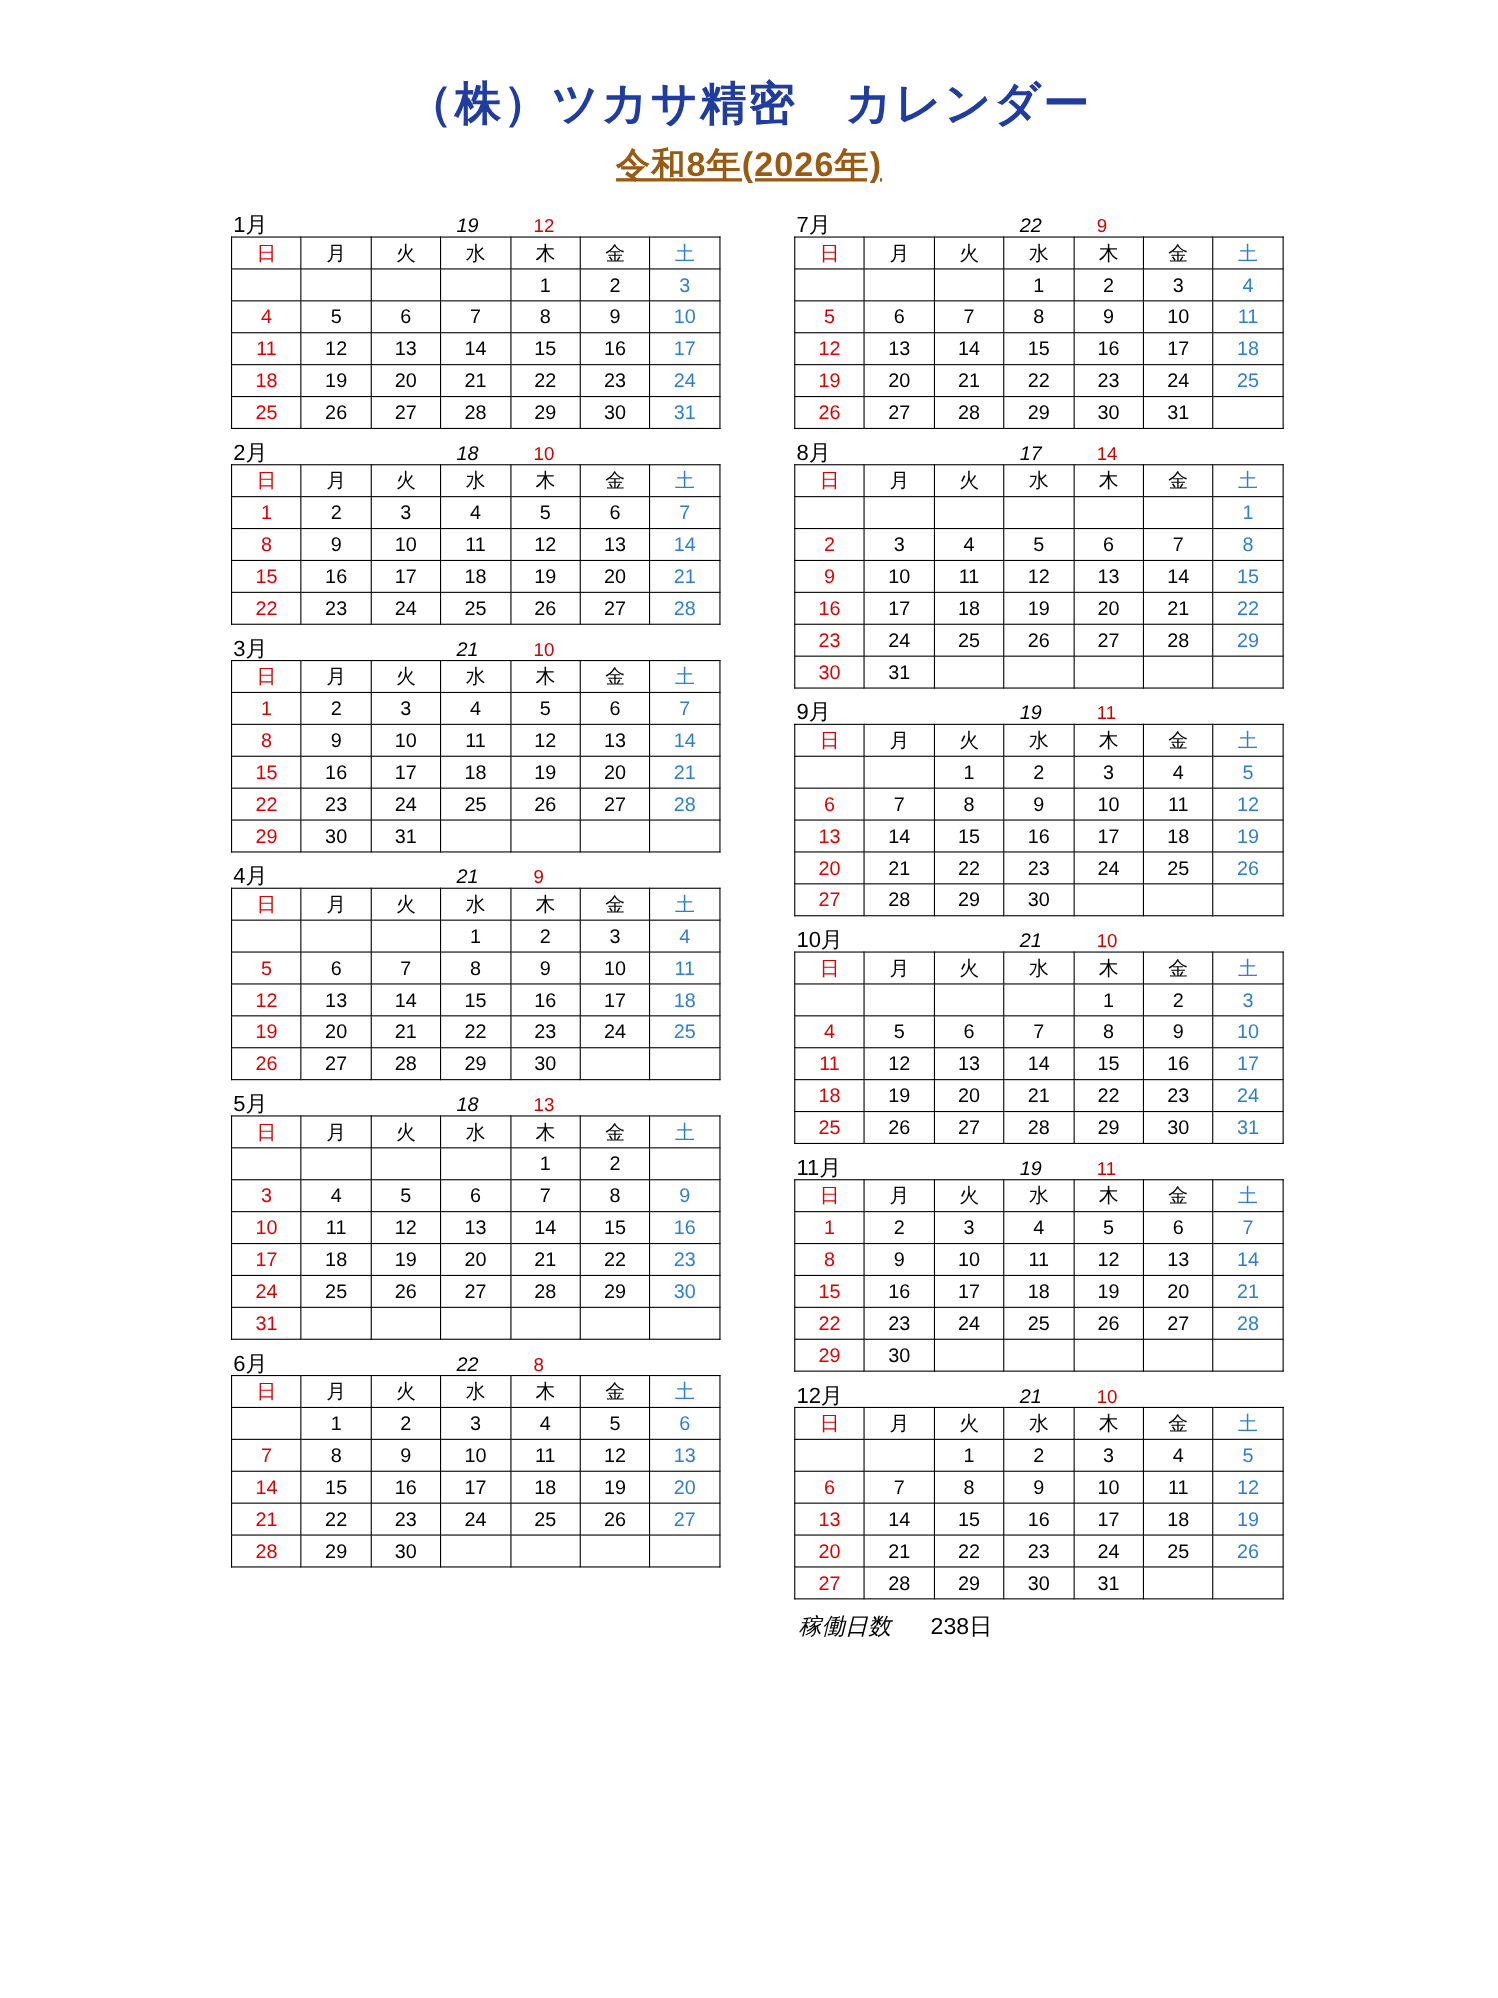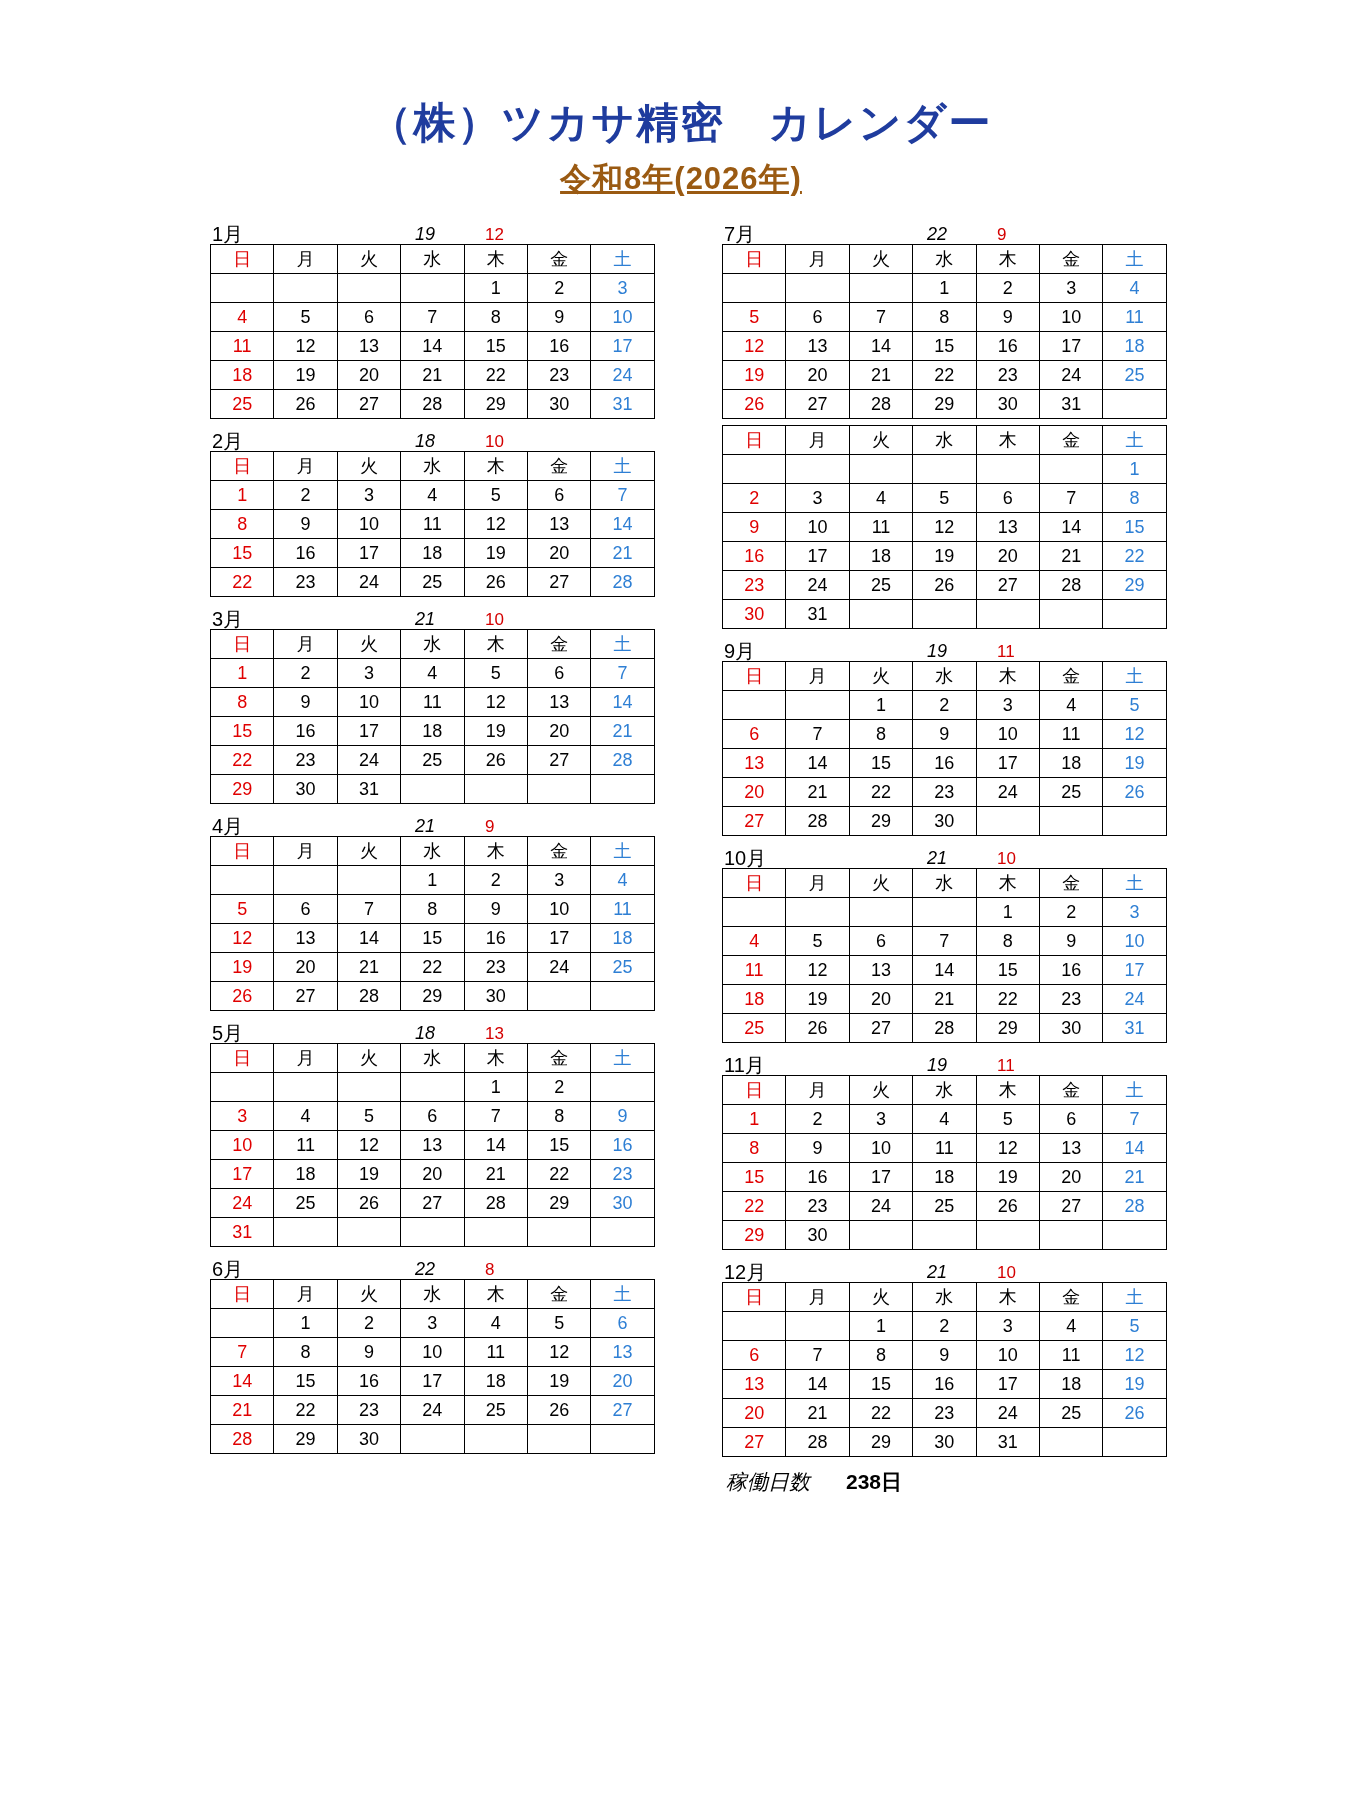--- a/index.html
+++ b/index.html
@@ -20,21 +20,21 @@
     height: 1816px;
     position: relative;
     box-sizing: border-box;
   }
   .title-main {
     text-align: center;
     font-size: 42px;
     font-weight: bold;
     color: #1f3c9e;
     letter-spacing: 2px;
-    padding-top: 100px;
+    padding-top: 71px;
     line-height: 1.1;
   }
   .title-sub {
     text-align: center;
     font-size: 31px;
     font-weight: bold;
     color: #9a5a12;
     letter-spacing: 1px;
     margin-top: 12px;
     text-decoration: underline;
@@ -113,21 +113,21 @@
   td.empty { background: #ffffff; }
   .summary {
     margin-top: 10px;
     padding-left: 4px;
     font-size: 21px;
     line-height: 1.45;
   }
   .summary .row1 { color: #000000; }
   .summary .row2 { color: #d40000; }
   .summary .lbl { display: inline-block; width: 120px; font-style: italic; }
-  .summary .val { display: inline-block; font-weight: bold; }
+  .summary .val { display: inline-block; }
 </style>
 </head>
 <body>
 
 <div class="page">
 
   <div class="title-main">（株）ツカサ精密　カレンダー</div>
   <div class="title-sub">令和8年(2026年)</div>
 
   <div class="columns">
@@ -597,20 +597,25 @@
                 <td class="wd">28</td>
                 <td class="wd">29</td>
                 <td class="wd">30</td>
                 <td class="wd">31</td>
                 <td class="empty">&nbsp;</td>
               </tr>
             </tbody>
           </table>
         </div>
         <div class="month-block">
+          <div class="month-head">
+            <div class="month-label">8月</div>
+            <div class="work-days">17</div>
+            <div class="off-days">14</div>
+          </div>
           <table class="cal">
             <thead>
               <tr>
                 <th class="dow-sun">日</th>
                 <th class="dow-wd">月</th>
                 <th class="dow-wd">火</th>
                 <th class="dow-wd">水</th>
                 <th class="dow-wd">木</th>
                 <th class="dow-wd">金</th>
                 <th class="dow-sat">土</th>

